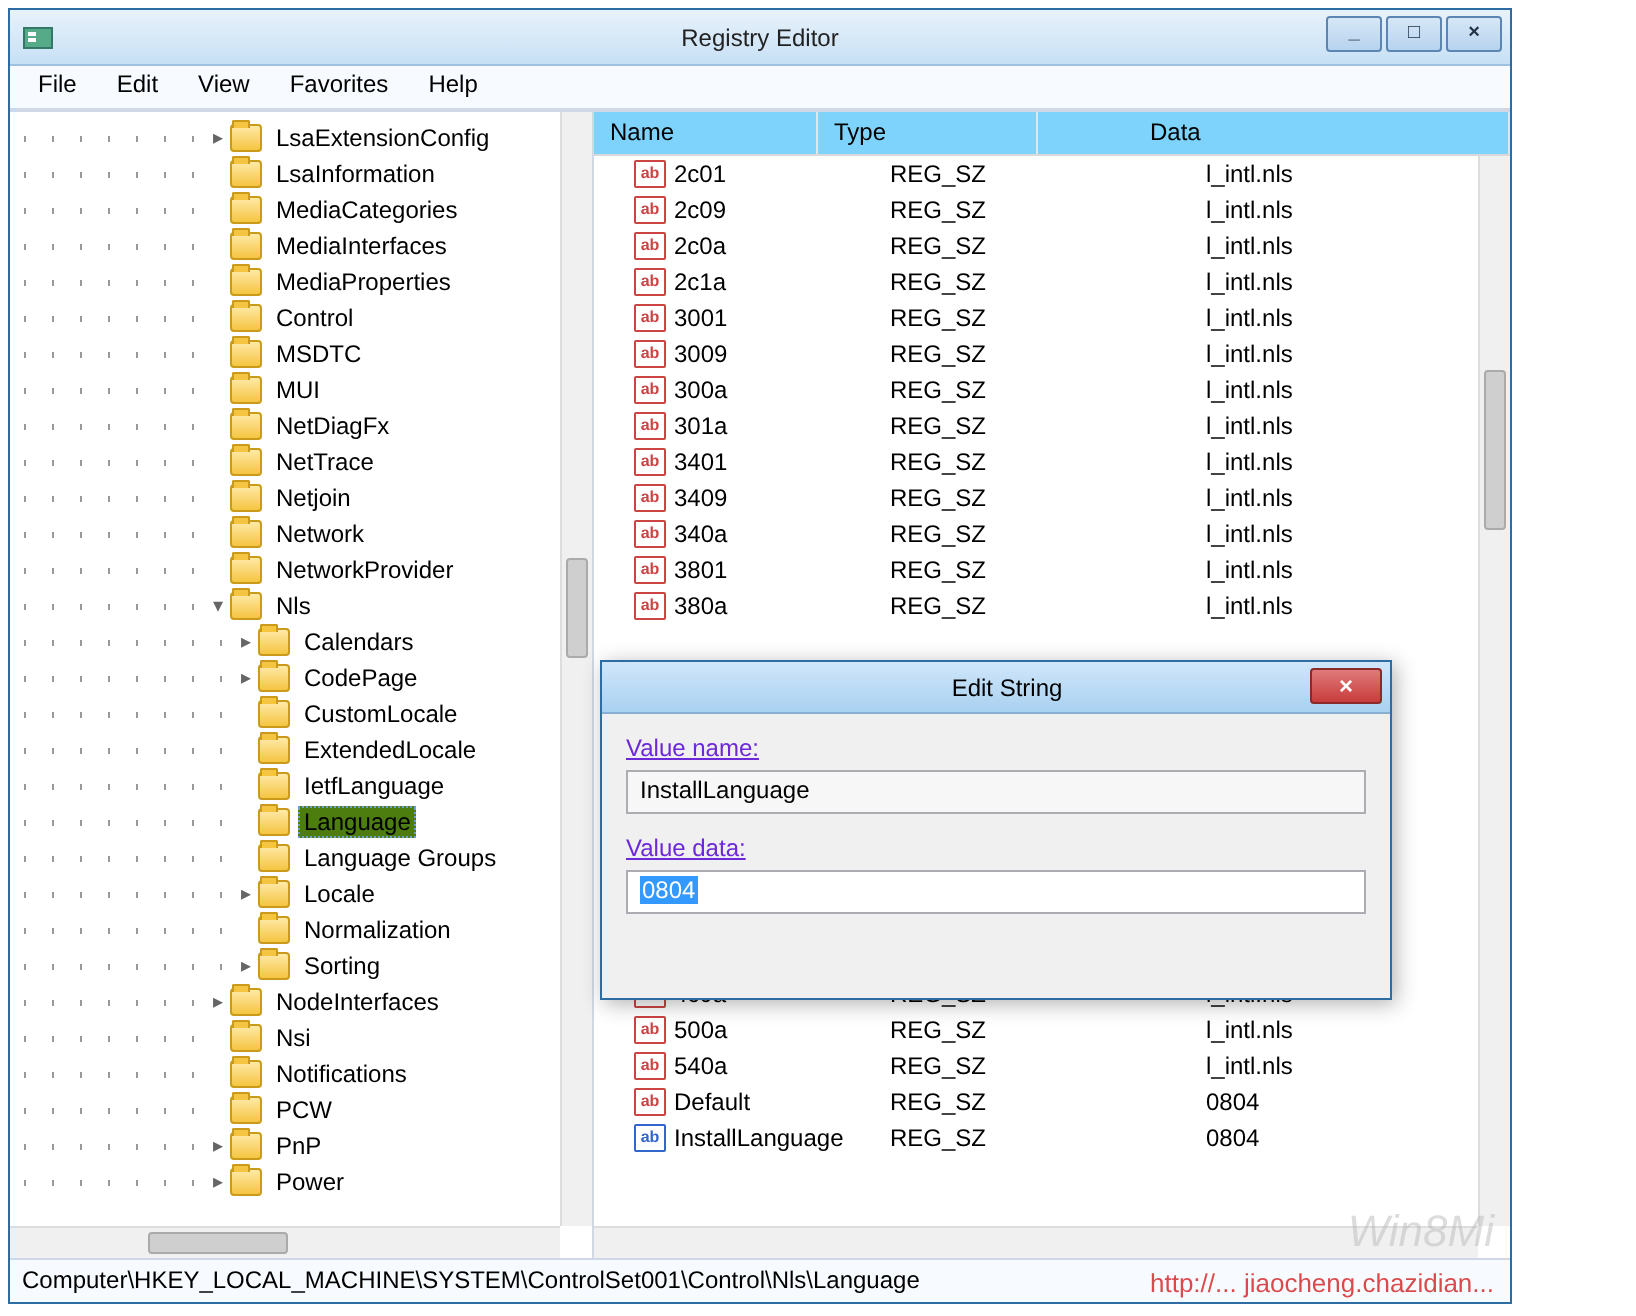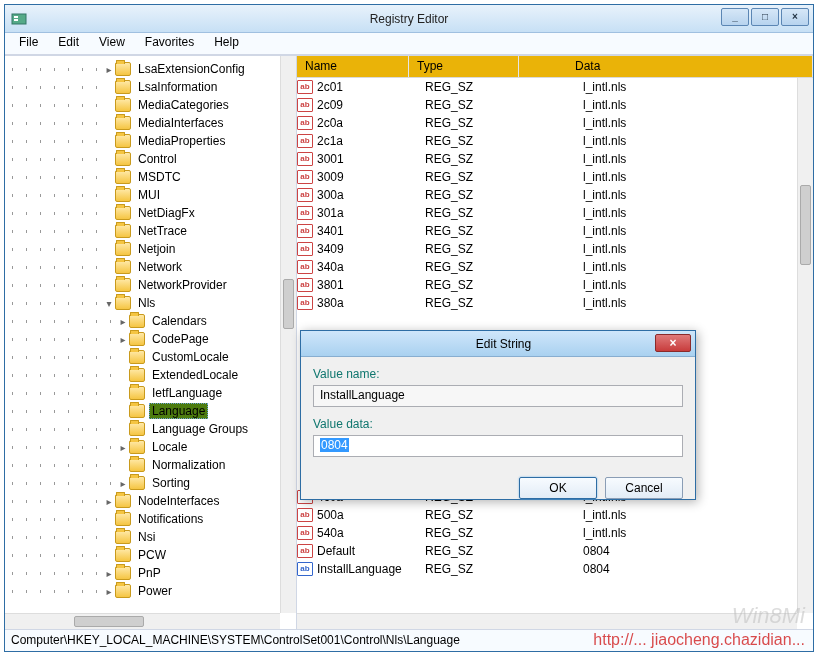--- a/index.html
+++ b/index.html
@@ -1,18 +1,18 @@
 <!DOCTYPE html>
 <html><head>
 <meta charset="utf-8">
 <style>
 * { box-sizing: border-box; margin: 0; padding: 0; font-family: "Segoe UI", Tahoma, sans-serif; font-size: 12px; }
 body { background: #fff; width: 818px; height: 658px; overflow: hidden; position: relative; }
 
-.window { position: absolute; left: 4px; top: 4px; width: 810px; height: 648px; border: 1px solid #2e6da4; background: #fff; display: flex; flex-direction: column; }
+.window { position: absolute; left: 4px; top: 4px; width: 752px; height: 648px; border: 1px solid #2e6da4; background: #fff; display: flex; flex-direction: column; }
 
 .titlebar { height: 28px; background: linear-gradient(#e8f2fb, #c7e0f5); display: flex; align-items: center; border-bottom: 1px solid #a0c0e0; position: relative; }
 .titlebar .appicon { width: 16px; height: 16px; margin: 0 6px; }
 .titlebar .title { position: absolute; left: 0; right: 0; text-align: center; color: #222; pointer-events: none; }
 .win-buttons { position: absolute; right: 4px; top: 3px; display: flex; gap: 2px; }
 .win-btn { width: 28px; height: 18px; border: 1px solid #5b86b4; background: linear-gradient(#d6e7f7, #b7d3ee); border-radius: 2px; display: flex; align-items: center; justify-content: center; cursor: default; }
 .win-btn span { font-size: 10px; color: #234; font-weight: bold; line-height: 1; }
 
 .menubar { height: 22px; display: flex; gap: 4px; padding: 0 6px; background: #f7fbff; border-bottom: 1px solid #d0d7e5; }
 .menuitem { padding: 2px 8px; cursor: default; }
@@ -30,56 +30,56 @@
 .tree-row.selected .label { background: #4d7c0f; border: 1px dotted #6aa2d8; padding: 0 2px; }
 .exp { width: 12px; text-align: center; color: #666; font-size: 10px; flex-shrink: 0; }
 .folder { width: 16px; height: 14px; margin-right: 4px; flex-shrink: 0; display: inline-block; background: linear-gradient(#ffe9a8, #f5c542); border: 1px solid #c99a1c; border-radius: 2px; position: relative; }
 .folder::before { content: ""; position: absolute; top: -3px; left: 0; width: 7px; height: 3px; background: #f5c542; border: 1px solid #c99a1c; border-bottom: none; border-radius: 1px 1px 0 0; }
 .label { padding: 0 3px; }
 
 .guide { width: 14px; flex-shrink: 0; position: relative; }
 .guide::after { content: ""; position: absolute; left: 7px; top: -1px; bottom: -1px; border-left: 1px dotted #999; }
 
 .list-pane { flex: 1; position: relative; overflow: hidden; background: #fff; }
-.list-header { height: 22px; display: flex; border-bottom: 1px solid #d9d9d9; background: #eab308; }
+.list-header { height: 22px; display: flex; border-bottom: 1px solid #d9d9d9; background: #7dd3fc; }
 .col { padding: 3px 8px; border-right: 1px solid #e5e5e5; cursor: default; }
 .col-name { width: 112px; }
 .col-type { width: 110px; }
 .col-data { flex: 1; margin-left: 48px; }
 .list-body { position: absolute; top: 22px; left: 0; right: 16px; bottom: 16px; overflow: hidden; }
 .list-pane .scrollbar-v { position: absolute; right: 0; top: 22px; bottom: 16px; width: 16px; background: #f0f0f0; border-left: 1px solid #ddd; }
 .list-pane .scrollbar-h { position: absolute; left: 0; right: 16px; bottom: 0; height: 16px; background: #f0f0f0; border-top: 1px solid #ddd; }
 
-.list-row { display: flex; align-items: center; height: 18px; padding-left: 0; cursor: default; }
+.list-row { display: flex; align-items: center; height: 18px; padding-left: 20px; cursor: default; }
 .val-icon { width: 16px; height: 14px; margin-right: 4px; flex-shrink: 0; background: #fff; border: 1px solid #c44; border-radius: 1px; display: flex; align-items: center; justify-content: center; }
 .val-icon span { font-size: 8px; font-weight: bold; color: #c44; line-height: 1; }
 .val-icon.blue { border-color: #36c; }
 .val-icon.blue span { color: #36c; }
 .cell-name { width: 108px; }
 .cell-type { width: 110px; }
 .cell-data { flex: 1; margin-left: 48px; }
 
 .statusbar { height: 22px; border-top: 1px solid #d0d7e5; background: #f7fbff; padding: 3px 6px; }
 
 
 .dialog { position: absolute; left: 300px; top: 330px; width: 396px; height: 170px; border: 1px solid #2e6da4; background: #f0f0f0; box-shadow: 2px 2px 10px rgba(0,0,0,.3); z-index: 50; }
 .dlg-title { height: 26px; background: linear-gradient(#cfe6fa, #a9d1f0); display: flex; align-items: center; justify-content: center; position: relative; border-bottom: 1px solid #88aed0; padding-left: 11px; }
 .dlg-close { position: absolute; right: 4px; top: 3px; width: 36px; height: 18px; background: linear-gradient(#e07a7a, #c83c3c); border: 1px solid #8a2a2a; border-radius: 2px; display: flex; align-items: center; justify-content: center; color: #fff; font-weight: bold; cursor: default; }
 .dlg-body { padding: 10px 12px; }
-.dlg-label { margin-bottom: 4px; color: #0f766e; }
+.dlg-label { margin-bottom: 4px; color: #6d28d9; text-decoration: underline; }
 .dlg-input { width: 100%; height: 22px; border: 1px solid #abadb3; padding: 2px 6px; margin-bottom: 10px; background: #fff; }
 .dlg-input.readonly { background: #f7f7f7; }
 .dlg-input.sel { background: #fff; }
 .dlg-input .seltext { background: #3399ff; color: #fff; padding: 0 1px; }
 .dlg-buttons { display: flex; justify-content: flex-end; gap: 8px; padding: 0 12px 10px; }
 .dlg-btn { width: 78px; height: 22px; border: 1px solid #8a9db5; background: linear-gradient(#f7fbff, #e2ecf6); border-radius: 2px; cursor: default; }
 .dlg-btn.default { border-color: #2e6da4; box-shadow: 0 0 2px #6cb2eb; }
 
 .watermark { position: absolute; right: 8px; bottom: 22px; color: #bbb; font-size: 22px; font-style: italic; opacity: .5; pointer-events: none; }
-.footer-link { position: absolute; right: 8px; bottom: 2px; color: #c00; font-size: 16px; opacity: .7; pointer-events: none; }
+.footer-link { position: absolute; right: 8px; bottom: 2px; color: #c00; font-size: 13px; opacity: .7; pointer-events: none; }
 </style>
 </head>
 <body>
 
 <div class="window">
 
   <div class="titlebar">
     <svg class="appicon" viewBox="0 0 16 16">
         <rect x="1" y="3" width="14" height="10" fill="#5a8" stroke="#376"></rect>
         <rect x="3" y="5" width="4" height="2" fill="#fff"></rect>
@@ -424,33 +424,33 @@
           <div class="tree-row">
             <span class="guide"></span>
             <span class="guide"></span>
             <span class="guide"></span>
             <span class="guide"></span>
             <span class="guide"></span>
             <span class="guide"></span>
             <span class="guide"></span>
             <span class="exp"></span>
             <span class="folder"></span>
+            <span class="label">Nsi</span>
+          </div>
+          <div class="tree-row">
+            <span class="guide"></span>
+            <span class="guide"></span>
+            <span class="guide"></span>
+            <span class="guide"></span>
+            <span class="guide"></span>
+            <span class="guide"></span>
+            <span class="guide"></span>
+            <span class="exp"></span>
+            <span class="folder"></span>
             <span class="label">Notifications</span>
-          </div>
-          <div class="tree-row">
-            <span class="guide"></span>
-            <span class="guide"></span>
-            <span class="guide"></span>
-            <span class="guide"></span>
-            <span class="guide"></span>
-            <span class="guide"></span>
-            <span class="guide"></span>
-            <span class="exp"></span>
-            <span class="folder"></span>
-            <span class="label">Nsi</span>
           </div>
           <div class="tree-row">
             <span class="guide"></span>
             <span class="guide"></span>
             <span class="guide"></span>
             <span class="guide"></span>
             <span class="guide"></span>
             <span class="guide"></span>
             <span class="guide"></span>
             <span class="exp"></span>
@@ -663,17 +663,13 @@
     <div class="dlg-close">
         <span>×</span>
       </div>
   </div>
   <div class="dlg-body">
     <div class="dlg-label">Value name:</div>
     <div class="dlg-input readonly"><span>InstallLanguage</span></div>
     <div class="dlg-label">Value data:</div>
     <div class="dlg-input sel"><span class="seltext">0804</span></div>
   </div>
-  <div class="dlg-buttons">
-    <button class="dlg-btn default">OK</button>
-    <button class="dlg-btn">Cancel</button>
-  </div>
 </div>
 
 </body></html>

